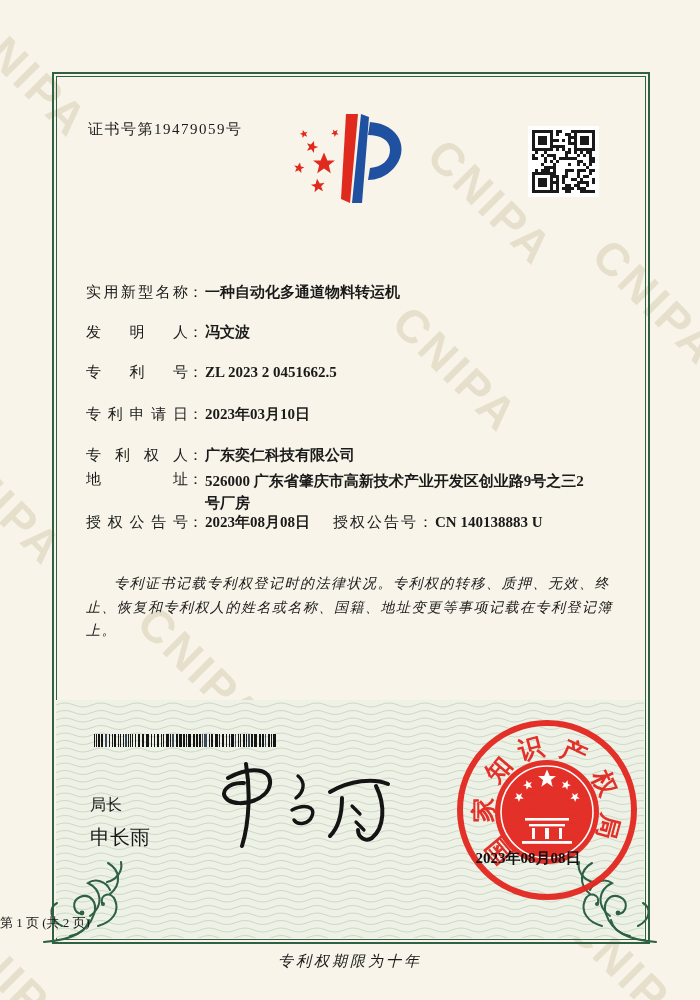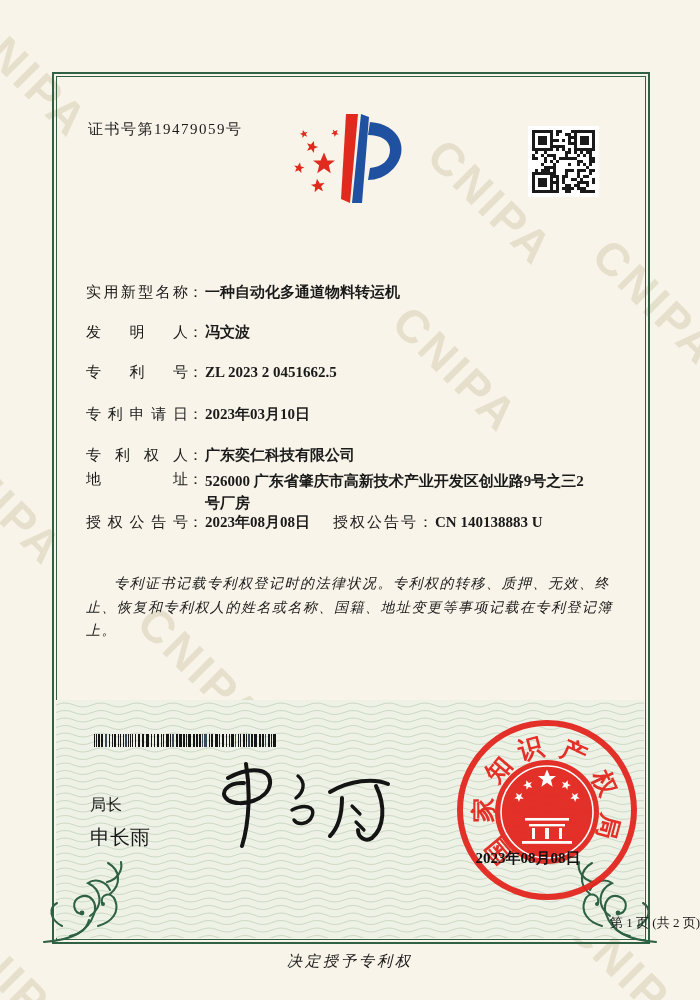--- a/index.html
+++ b/index.html
@@ -31,21 +31,21 @@
   .barcode{position:absolute;left:94px;top:734px;z-index:4;}
   .sig-title{position:absolute;left:90px;top:795px;font-size:16px;z-index:4;
              font-family:"Liberation Sans","DejaVu Sans",sans-serif;}
   .sig-name{position:absolute;left:90px;top:824px;font-size:20px;z-index:4;
             font-family:Liberation Mono, monospace;}
   .sig-hand{position:absolute;left:200px;top:758px;z-index:4;}
   .seal{position:absolute;left:452px;top:715px;width:190px;height:190px;z-index:5;opacity:.95;}
   .seal-date{position:absolute;left:453px;top:849px;width:150px;text-align:center;font-size:15px;
              font-weight:600;color:#111;z-index:6;}
   .flourish{position:absolute;z-index:3;}
-  .page-no{position:absolute;left:0;top:914px;width:100%;text-align:right;font-size:13px;z-index:4;}
+  .page-no{position:absolute;left:0;top:914px;width:100%;text-align:left;font-size:13px;z-index:4;}
   .note{position:absolute;left:0;top:952px;width:100%;text-align:center;font-size:15px;
         font-style:italic;letter-spacing:3px;z-index:4;}
 </style>
 </head>
 <body>
 
 <div class="page">
 
   <span class="wm" style="left:-10px;top:0px">CNIPA</span>
   <span class="wm" style="left:455px;top:128px">CNIPA</span>
@@ -513,15 +513,15 @@
       <rect x="77" y="109" width="36" height="2.4"></rect>
       <rect x="80" y="113" width="3" height="11"></rect>
       <rect x="93" y="113" width="4" height="11"></rect>
       <rect x="107" y="113" width="3" height="11"></rect>
       <rect x="70" y="126" width="50" height="2.8"></rect>
     </g>
   </svg>
   <div class="seal-date">2023年08月08日</div>
 
   <div class="page-no">第 1 页 (共 2 页)</div>
-  <div class="note">决定授予专利权</div>
+  <div class="note">专利权期限为十年</div>
 
 </div>
 
 </body></html>

